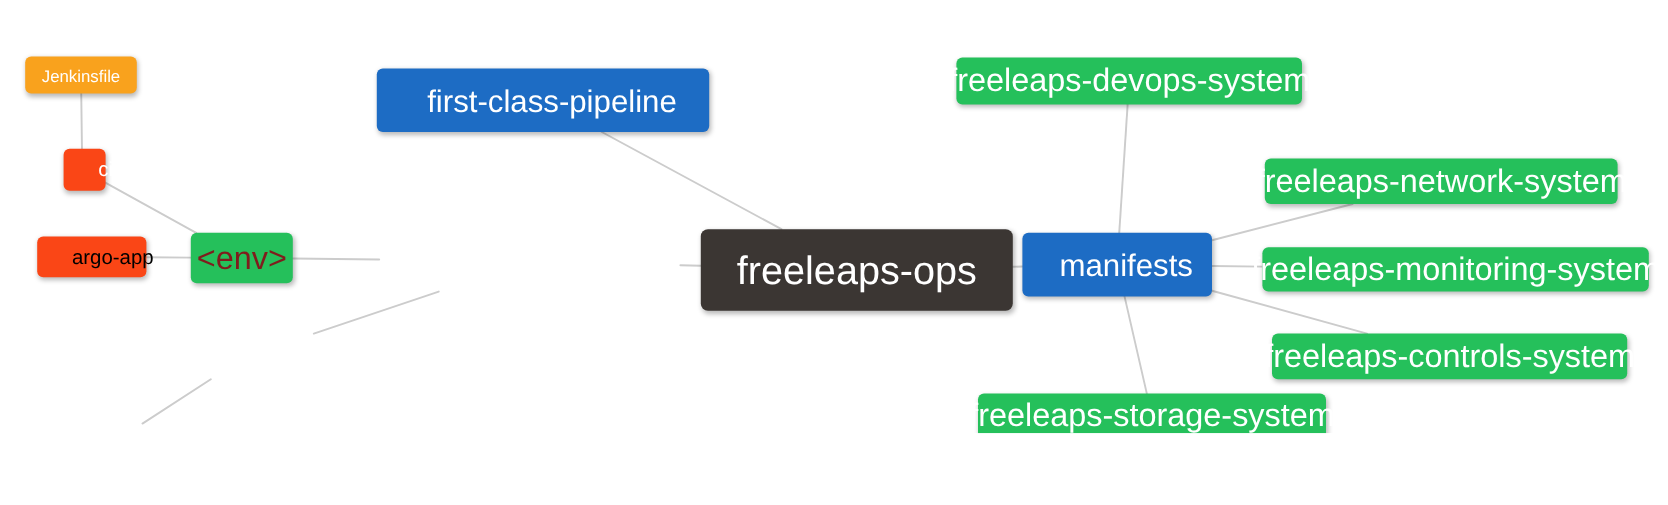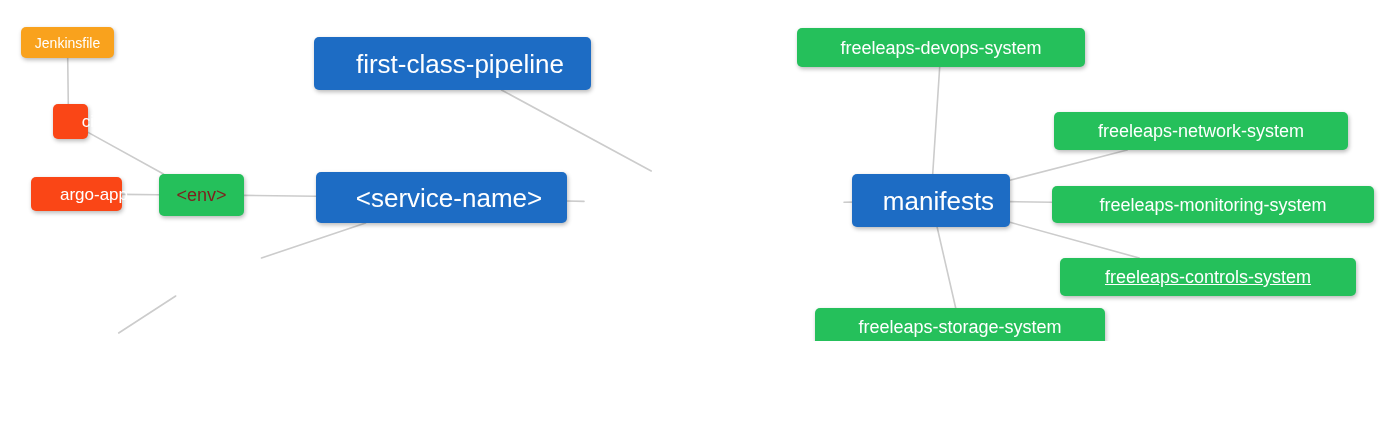--- a/index.html
+++ b/index.html
@@ -7,20 +7,21 @@
     padding: 0;
     background: #ffffff;
     font-family: "Liberation Sans", "DejaVu Sans", sans-serif;
   }
   .canvas {
     position: relative;
     width: 1390px;
     height: 341px;
     background: #ffffff;
     overflow: hidden;
+    margin-top: 20px;
   }
   .edge-layer {
     position: absolute;
     left: 0;
     top: 0;
     z-index: 1;
   }
   .node {
     position: absolute;
     z-index: 2;
@@ -30,21 +31,21 @@
     color: #ffffff;
     white-space: nowrap;
     border-radius: 5px;
     box-shadow: 1px 2px 4px rgba(0,0,0,0.28);
     box-sizing: border-box;
     cursor: pointer;
     line-height: 1;
   }
   .node.xs { font-size: 14px; }
   .node.sm { font-size: 17px; padding-left: 35px; }
-  .node.md { font-size: 18px; }
+  .node.md { font-size: 27px; }
   .node.lg { font-size: 26px; border-radius: 5px; padding-left: 15px; }
   .node.xl { font-size: 33px; border-radius: 6px; }
 </style>
 </head>
 <body>
 
 <div class="canvas">
   <svg class="edge-layer" width="1390" height="421" viewBox="0 0 1390 421">
       <line x1="67.7" y1="58.0" x2="68.3" y2="104.0" stroke="#cccccc" stroke-width="1.6" stroke-linecap="round"></line>
       <line x1="84.0" y1="130.1" x2="163.5" y2="174.0" stroke="#cccccc" stroke-width="1.6" stroke-linecap="round"></line>
@@ -56,23 +57,23 @@
       <line x1="501.5" y1="90.0" x2="651.2" y2="171.0" stroke="#cccccc" stroke-width="1.6" stroke-linecap="round"></line>
       <line x1="844.0" y1="202.3" x2="852.0" y2="202.1" stroke="#cccccc" stroke-width="1.6" stroke-linecap="round"></line>
       <line x1="932.7" y1="174.0" x2="939.7" y2="67.0" stroke="#cccccc" stroke-width="1.6" stroke-linecap="round"></line>
       <line x1="1010.0" y1="180.2" x2="1127.2" y2="150.0" stroke="#cccccc" stroke-width="1.6" stroke-linecap="round"></line>
       <line x1="1010.0" y1="201.6" x2="1052.0" y2="202.2" stroke="#cccccc" stroke-width="1.6" stroke-linecap="round"></line>
       <line x1="1010.0" y1="222.3" x2="1139.2" y2="258.0" stroke="#cccccc" stroke-width="1.6" stroke-linecap="round"></line>
       <line x1="937.1" y1="227.0" x2="955.7" y2="308.0" stroke="#cccccc" stroke-width="1.6" stroke-linecap="round"></line>
     </svg>
 <div class="node xs" style="left: 21px; top: 27px; width: 93px; height: 31px; background: rgb(249, 162, 29); color: rgb(255, 255, 255);">Jenkinsfile</div>
     <div class="node sm" style="left: 53px; top: 104px; width: 31px; height: 35px; background: rgb(250, 70, 22); color: rgb(255, 255, 255);">ci</div>
-    <div class="node sm" style="left: 31px; top: 177px; width: 91px; height: 34px; background: rgb(250, 70, 22); color: #ffffff;">argo-app</div>
+    <div class="node sm" style="left: 31px; top: 177px; width: 91px; height: 34px; background: rgb(250, 70, 22); color: #000000;">argo-app</div>
     <div class="node md" style="left: 159px; top: 174px; width: 85px; height: 42px; background: rgb(37, 192, 91); color: #7f1d1d;">&lt;env&gt;</div>
     <div class="node lg" style="left: 314px; top: 37px; width: 277px; height: 53px; background: rgb(29, 108, 196); color: rgb(255, 255, 255);">first-class-pipeline</div>
-    <div class="node lg" style="left: 316px; top: 172px; width: 251px; height: 51px; background: rgb(29, 108, 196); color: rgb(255, 255, 255);">&lt;service-name&gt;</div>
+    <div class="node xl" style="left: 584px; top: 171px; width: 260px; height: 68px; background: rgb(59, 54, 51); color: rgb(255, 255, 255);">freeleaps-ops</div>
     <div class="node lg" style="left: 852px; top: 174px; width: 158px; height: 53px; background: rgb(29, 108, 196); color: rgb(255, 255, 255);">manifests</div>
     <div class="node md" style="left: 797px; top: 28px; width: 288px; height: 39px; background: rgb(37, 192, 91); color: rgb(255, 255, 255);">freeleaps-devops-system</div>
     <div class="node md" style="left: 1054px; top: 112px; width: 294px; height: 38px; background: rgb(37, 192, 91); color: rgb(255, 255, 255);">freeleaps-network-system</div>
     <div class="node md" style="left: 1052px; top: 186px; width: 322px; height: 37px; background: rgb(37, 192, 91); color: rgb(255, 255, 255);">freeleaps-monitoring-system</div>
-    <div class="node md" style="left: 1060px; top: 258px; width: 296px; height: 38px; background: rgb(37, 192, 91); color: rgb(255, 255, 255); text-decoration: underline;">freeleaps-controls-system</div>
+    <div class="node md" style="left: 1060px; top: 258px; width: 296px; height: 38px; background: rgb(37, 192, 91); color: rgb(255, 255, 255);">freeleaps-controls-system</div>
     <div class="node md" style="left: 815px; top: 308px; width: 290px; height: 37px; background: rgb(37, 192, 91); color: rgb(255, 255, 255);">freeleaps-storage-system</div>
   </div>
 
 </body></html>

